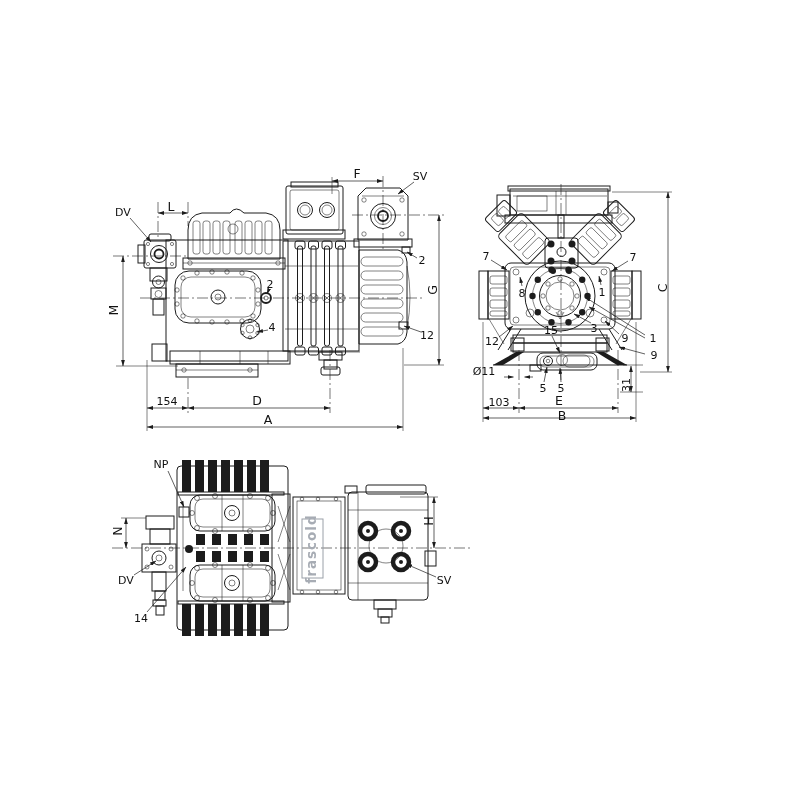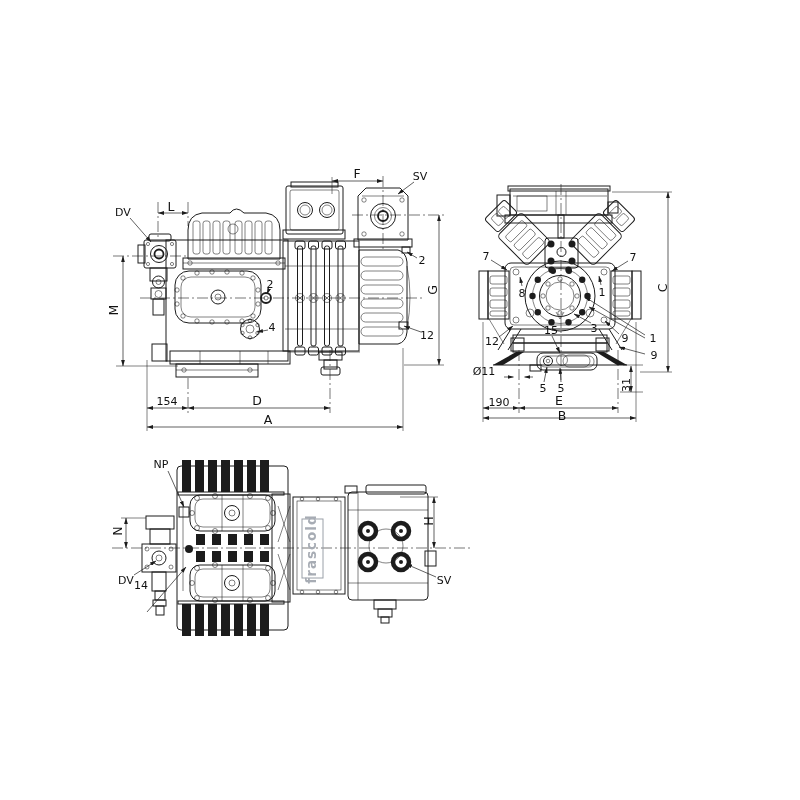--- a/index.html
+++ b/index.html
@@ -558,26 +558,26 @@
   <span class="lb" style="left:492px;top:341px">12</span>
   <span class="lb" style="left:551px;top:330px">15</span>
   <span class="lb" style="left:594px;top:328px">3</span>
   <span class="lb" style="left:625px;top:338px">9</span>
   <span class="lb" style="left:653px;top:338px">1</span>
   <span class="lb" style="left:654px;top:355px">9</span>
   <span class="lb dn" style="left:484px;top:371px">Ø11</span>
   <span class="lb" style="left:543px;top:388px">5</span>
   <span class="lb" style="left:561px;top:388px">5</span>
   <span class="lb dn rt" style="left:626px;top:385px">31</span>
-  <span class="lb dn" style="left:499px;top:402px">190</span>
+  <span class="lb dn" style="left:499px;top:402px">103</span>
   <span class="lb dm" style="left:559px;top:401px">E</span>
   <span class="lb dm" style="left:562px;top:416px">B</span>
 
   <span class="lb" style="left:161px;top:464px">NP</span>
   <span class="lb dm rt" style="left:118px;top:531px">N</span>
   <span class="lb" style="left:126px;top:580px">DV</span>
-  <span class="lb" style="left:141px;top:585px">14</span>
+  <span class="lb" style="left:141px;top:618px">14</span>
   <span class="lb dm rt" style="left:429px;top:521px">H</span>
   <span class="lb" style="left:444px;top:580px">SV</span>
   <span class="logo" style="left:312px;top:549px">frascold</span>
 </div>
 
 </div>
 
 </body></html>

